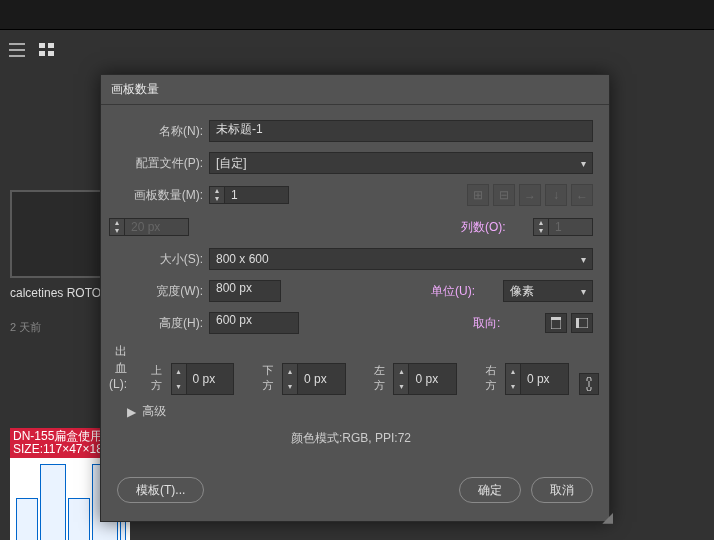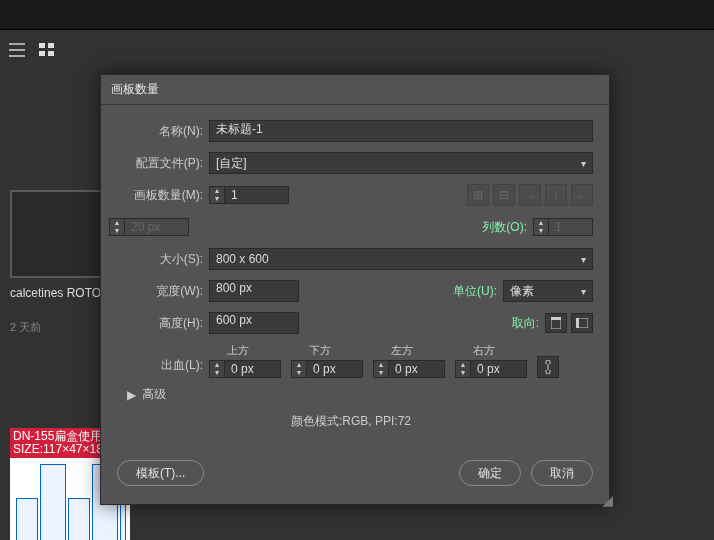--- a/index.html
+++ b/index.html
@@ -16,34 +16,34 @@
 .thumb2{position:absolute;top:358px;left:10px;width:120px;height:130px;background:#fff}
 .thumb2-hdr{background:#d21f3c;color:#fff;font-size:9px;padding:2px 3px;line-height:1.1}
 .thumb2-body{position:relative;height:110px}
 .thumb2-body div{position:absolute;border:1px solid #0066cc;background:#eaf3ff}
 .dialog{position:absolute;top:74px;left:100px;width:510px;background:#535353;border:1px solid #2a2a2a;box-shadow:0 0 18px rgba(0,0,0,.6)}
 .dlg-title{background:#535353;padding:6px 10px;color:#e8e8e8;border-bottom:1px solid #383838}
 .dlg-body{padding:14px 16px 14px 8px}
 .row{display:flex;align-items:center;margin-bottom:8px;min-height:24px}
 .lbl{width:100px;text-align:right;padding-right:6px;color:#ccc}
 .lbl.dis{color:#777}
-.lbl2{width:72px;text-align:right;padding-right:6px;color:#86efac}
+.lbl2{width:72px;padding-right:6px;color:#f0abfc}
 .inp{height:22px;background:#3a3a3a;border:1px solid #2a2a2a;color:#ddd;padding:0 6px;display:flex;}
 .inp.txt{flex:1}
 .sel{flex:1;background:#3a3a3a;border:1px solid #2a2a2a;height:22px;display:flex;align-items:center;justify-content:space-between;padding:0 6px;color:#ddd}
 .sel .chev{color:#ccc;font-size:10px}
 .spin{display:flex;width:80px}
 .spin .sbtn{width:16px;background:#444;border:1px solid #2a2a2a;display:flex;flex-direction:column}
 .spin .sbtn span{flex:1;display:flex;align-items:center;justify-content:center;color:#ccc;font-size:8px;line-height:1}
 .spin .sval{flex:1;background:#3a3a3a;border:1px solid #2a2a2a;border-left:none;color:#ddd;padding:0 6px;display:flex;align-items:center}
 .spin.dis .sbtn,.spin.dis .sval{color:#666;background:#484848}
 .ibtn{width:22px;height:22px;background:#444;border:1px solid #2a2a2a;display:flex;align-items:center;justify-content:center;color:#888;margin-left:4px}
 .ibtn.dis{opacity:.4}
 .bleed-grp{display:flex;gap:10px;flex:1}
-.bleed-col{display:flex;flex-direction:column}
+.bleed-col{display:flex;flex-direction:row}
 .bleed-col .bl{color:#ccc;font-size:11px;margin-bottom:2px;padding-left:18px}
 .lnk{width:22px;height:22px;background:#3a3a3a;border:1px solid #2a2a2a;display:flex;align-items:center;justify-content:center;color:#ccc;align-self:flex-end}
 .adv{display:flex;align-items:center;gap:6px;color:#ccc;margin:6px 0 10px 18px;cursor:default}
 .mode{text-align:center;color:#ccc;margin:6px 0 16px}
 .dlg-foot{display:flex;justify-content:space-between;padding:0 16px 18px}
 .btn{height:26px;padding:0 18px;background:#535353;border:1px solid #8a8a8a;border-radius:13px;color:#e0e0e0;display:flex;align-items:center}
 .btn-grp{display:flex;gap:10px}
 .orient{display:flex;gap:4px}
 .orient .ob{width:22px;height:20px;background:#3a3a3a;border:1px solid #2a2a2a;display:flex;align-items:center;justify-content:center}
 .resize{position:absolute;right:-4px;bottom:-4px;color:#777;font-size:14px}
@@ -151,21 +151,21 @@
     <div class="row">
       <span class="lbl">大小(S):</span>
       <div class="sel">
         <span>800 x 600</span>
           <span class="chev">▾</span>
       </div>
     </div>
 
     <div class="row">
       <span class="lbl">宽度(W):</span>
-      <div class="inp" style="width:90px">
+      <div class="inp" style="width:72px">
           <span>800 px</span>
         </div>
       <div style="flex:1"></div>
       <span class="lbl2">单位(U):</span>
       <div class="sel" style="flex:0 0 90px">
         <span>像素</span>
           <span class="chev">▾</span>
       </div>
     </div>
 

